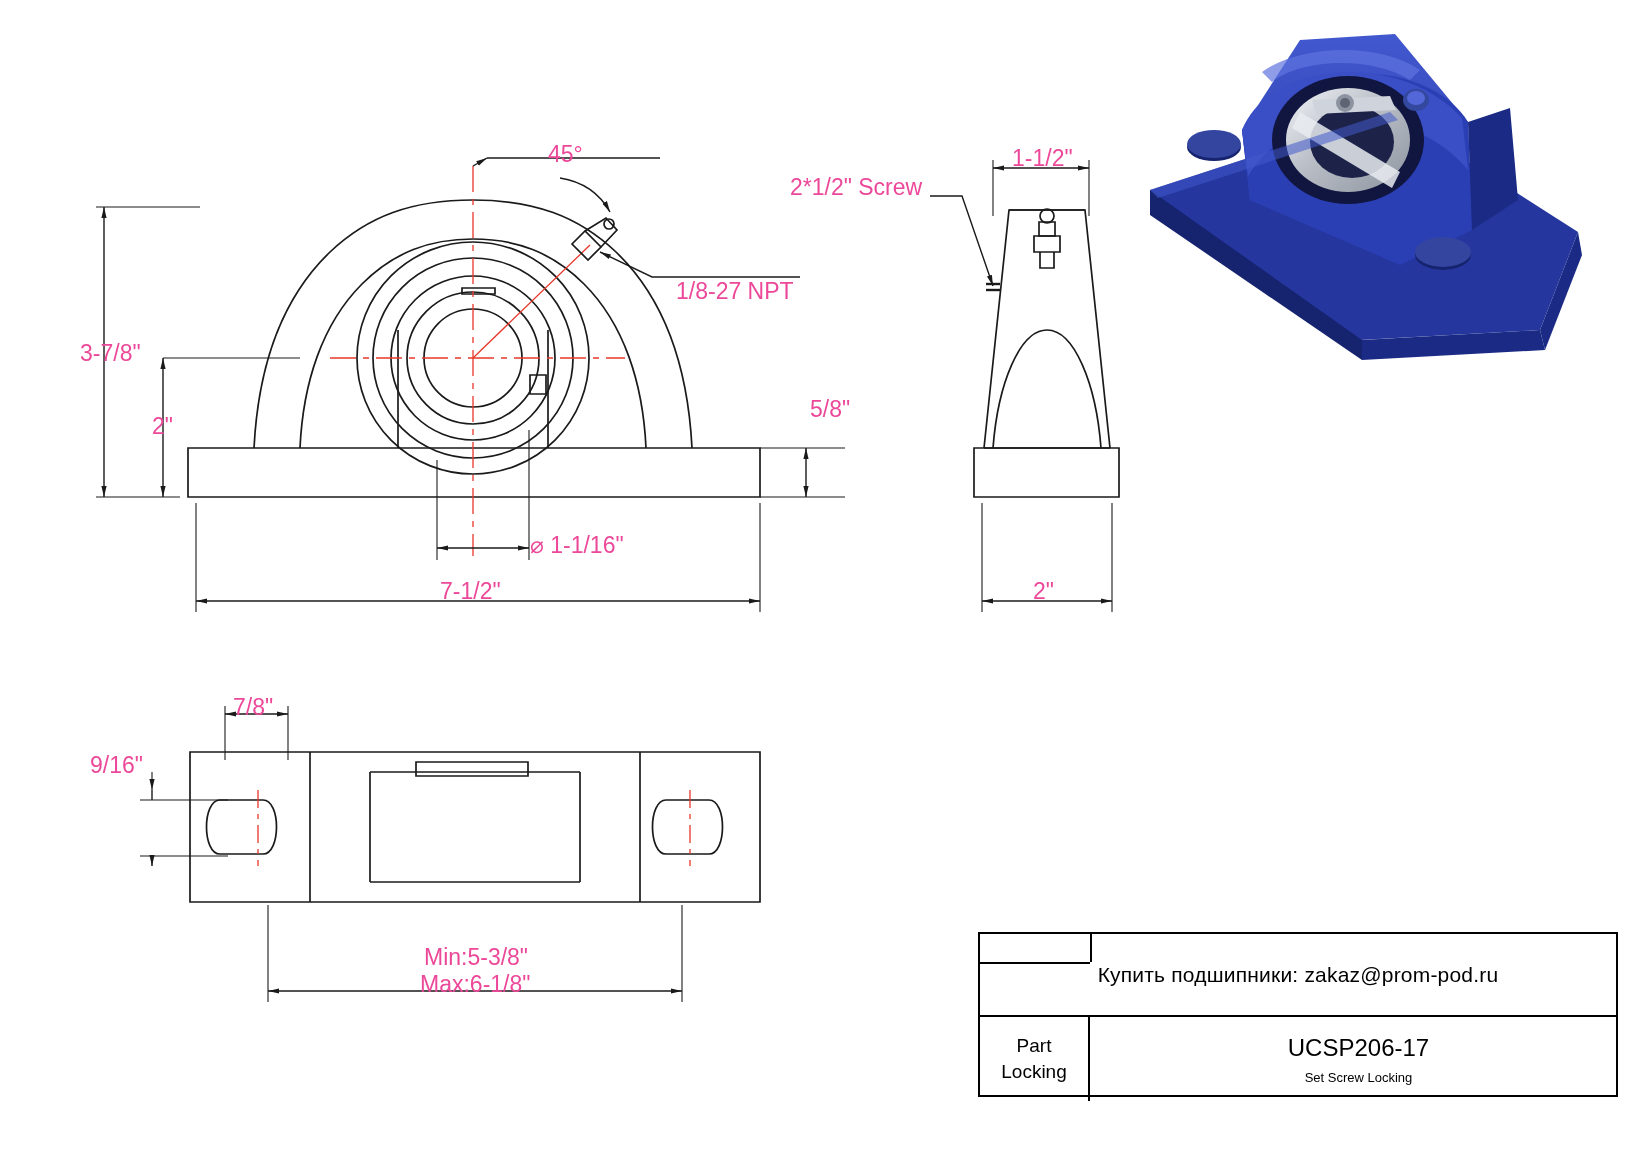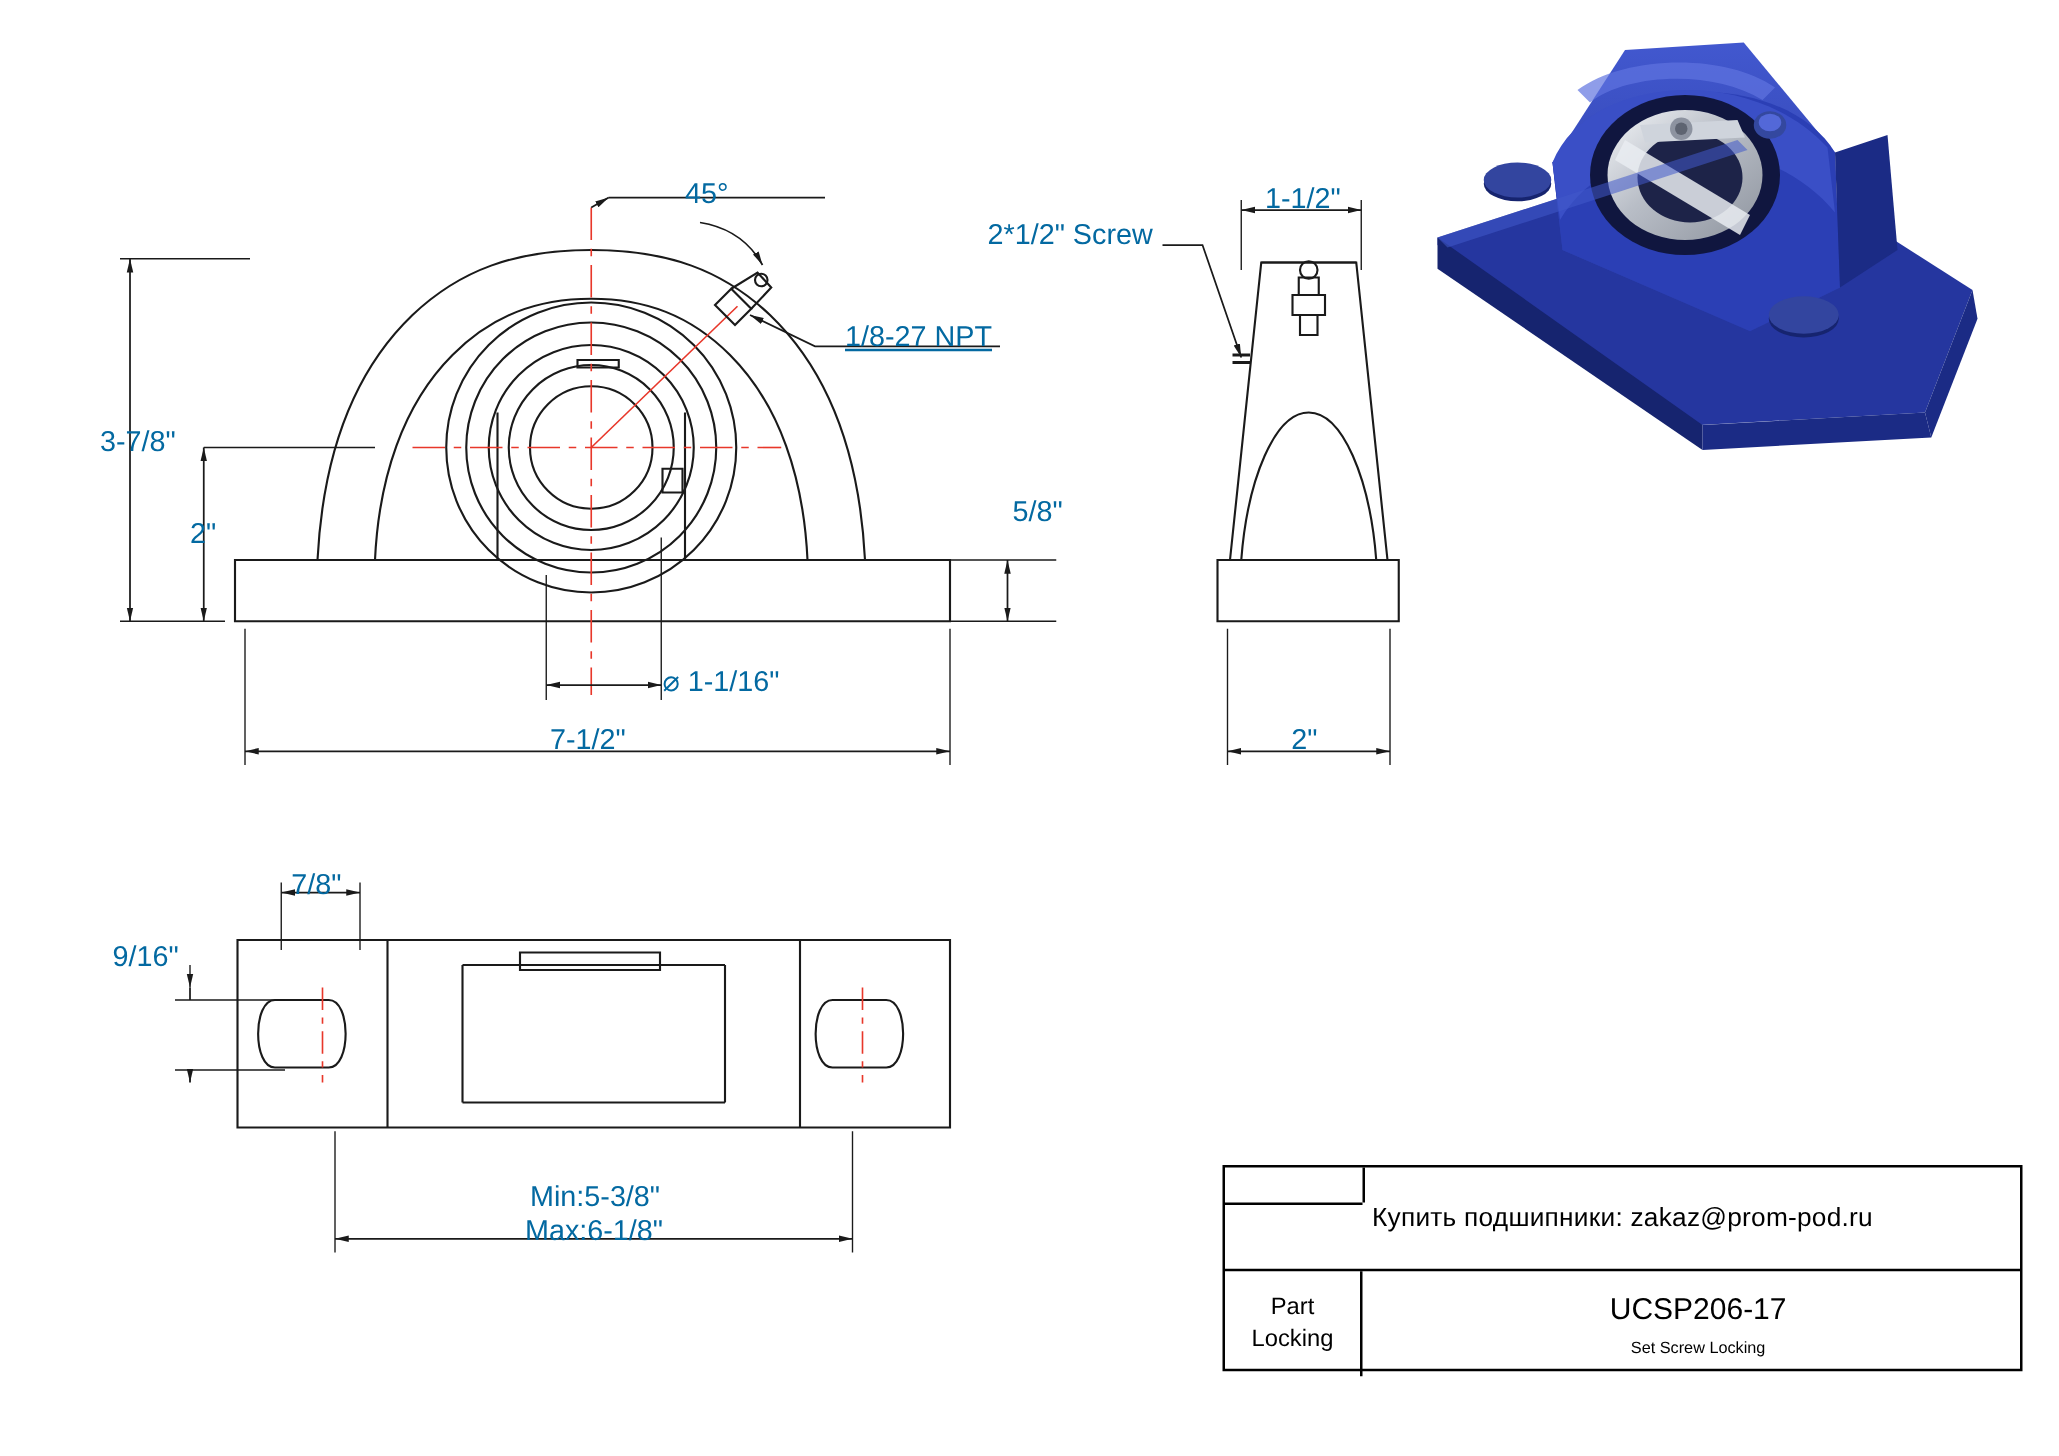--- a/index.html
+++ b/index.html
@@ -22,21 +22,21 @@
   svg.draw {
     position: absolute;
     top: 0; left: 0;
     width: 1647px;
     height: 1165px;
   }
   .lbl {
     position: absolute;
     font-family: "Liberation Sans", sans-serif;
     font-size: 21px;
-    color: #0369a1;
+    color: #ec4899;
     white-space: nowrap;
   }
   .lbl.big { font-size: 23px; }
 
   
   .title-block {
     position: absolute;
     left: 978px;
     top: 932px;
     width: 640px;
@@ -313,21 +313,21 @@
       <path d="M1150,190 L1390,112 L1398,120 L1158,198 Z" fill="#4259cb" opacity="0.55"></path>
     </g>
   </svg>
 
   <div class="lbl big" style="left:80px; top:340px;">3-7/8"</div>
   <div class="lbl big" style="left:152px; top:413px;">2"</div>
   <div class="lbl big" style="left:810px; top:396px;">5/8"</div>
   <div class="lbl big" style="left:530px; top:532px;">⌀ 1-1/16"</div>
   <div class="lbl big" style="left:440px; top:578px;">7-1/2"</div>
   <div class="lbl big" style="left:548px; top:141px;">45°</div>
-  <div class="lbl big" style="left:676px; top:256px;text-decoration:underline;">1/8-27 NPT</div>
+  <div class="lbl big" style="left:676px; top:278px;">1/8-27 NPT</div>
 
   <div class="lbl big" style="left:1012px; top:145px;">1-1/2"</div>
   <div class="lbl big" style="left:1033px; top:578px;">2"</div>
   <div class="lbl big" style="left:790px; top:174px;">2*1/2" Screw</div>
 
   <div class="lbl big" style="left:233px; top:694px;">7/8"</div>
   <div class="lbl big" style="left:90px; top:752px;">9/16"</div>
   <div class="lbl big" style="left:424px; top:944px;">Min:5-3/8"</div>
   <div class="lbl big" style="left:420px; top:971px;">Max:6-1/8"</div>
 

